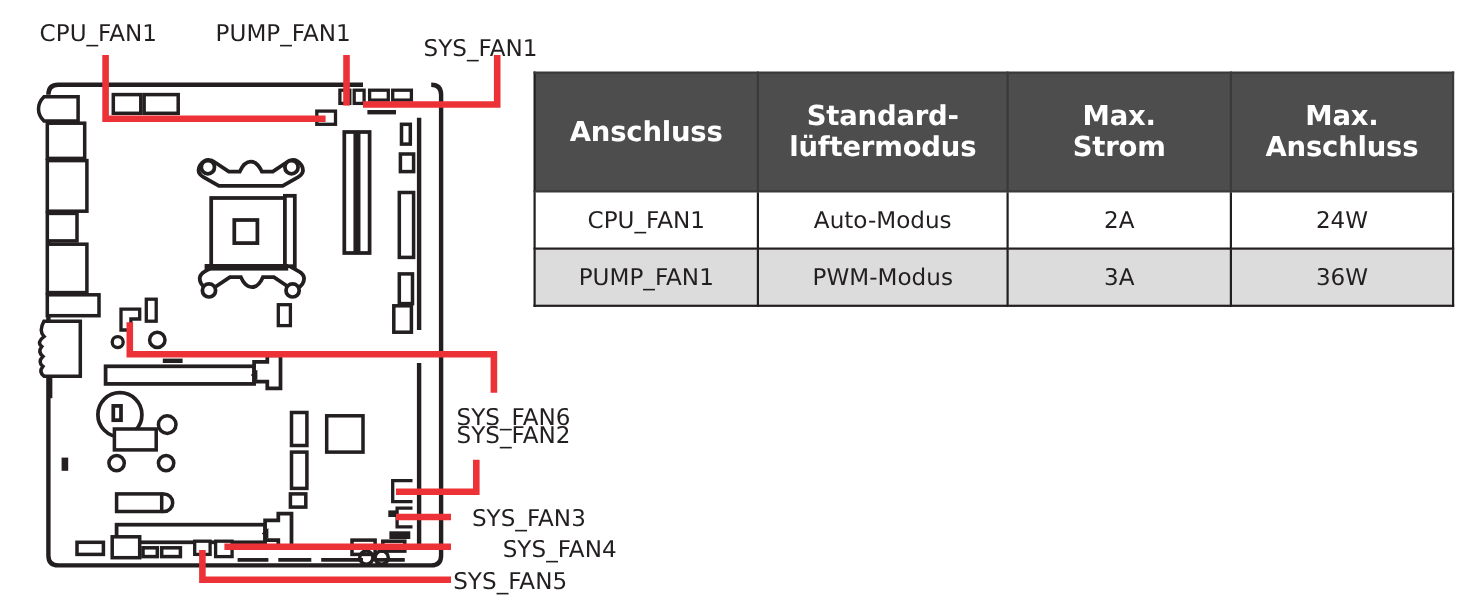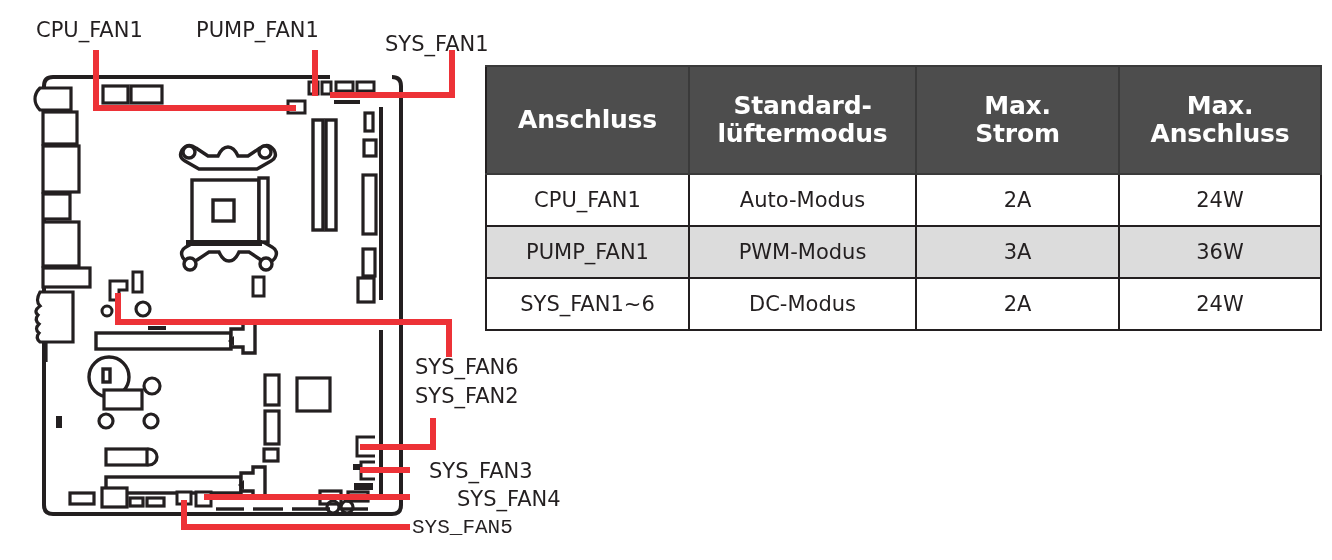--- a/index.html
+++ b/index.html
@@ -218,25 +218,25 @@
         <path d="M204 497 L410 497"></path>
 
         <path d="M184 500 L184 527 L410 527"></path>
       </g>
     </svg>
 
     <span class="clabel" style="left:36px;top:18px;">CPU_FAN1</span>
     <span class="clabel" style="left:196px;top:18px;">PUMP_FAN1</span>
     <span class="clabel" style="left:385px;top:32px;">SYS_FAN1</span>
 
-    <span class="clabel" style="left:415px;top:355px;">SYS_FAN6</span>
+    <span class="clabel" style="left:415px;top:367px;">SYS_FAN6</span>
     <span class="clabel" style="left:415px;top:384px;">SYS_FAN2</span>
     <span class="clabel" style="left:412px;top:459px;margin-left:17px;">SYS_FAN3</span>
     <span class="clabel" style="left:412px;top:487px;margin-left:45px;">SYS_FAN4</span>
-    <span class="clabel" style="left:412px;top:516px;font-family:Liberation Mono, monospace;">SYS_FAN5</span>
+    <span class="clabel" style="left:412px;top:516px;">SYS_FAN5</span>
   </div>
 
   <div class="table-wrap">
     <table class="spec">
       <thead>
         <tr>
           <th class="col1 first">
             <span>Anschluss</span>
           </th>
           <th class="col2">
@@ -259,23 +259,17 @@
           <td>Auto-Modus</td>
           <td>2A</td>
           <td>24W</td>
         </tr>
         <tr class="alt">
           <td>PUMP_FAN1</td>
           <td>PWM-Modus</td>
           <td>3A</td>
           <td>36W</td>
         </tr>
-        <tr>
-          <td>SYS_FAN1~6</td>
-          <td>DC-Modus</td>
-          <td>2A</td>
-          <td>24W</td>
-        </tr>
       </tbody>
     </table>
   </div>
 
 </div>
 
 </body></html>

